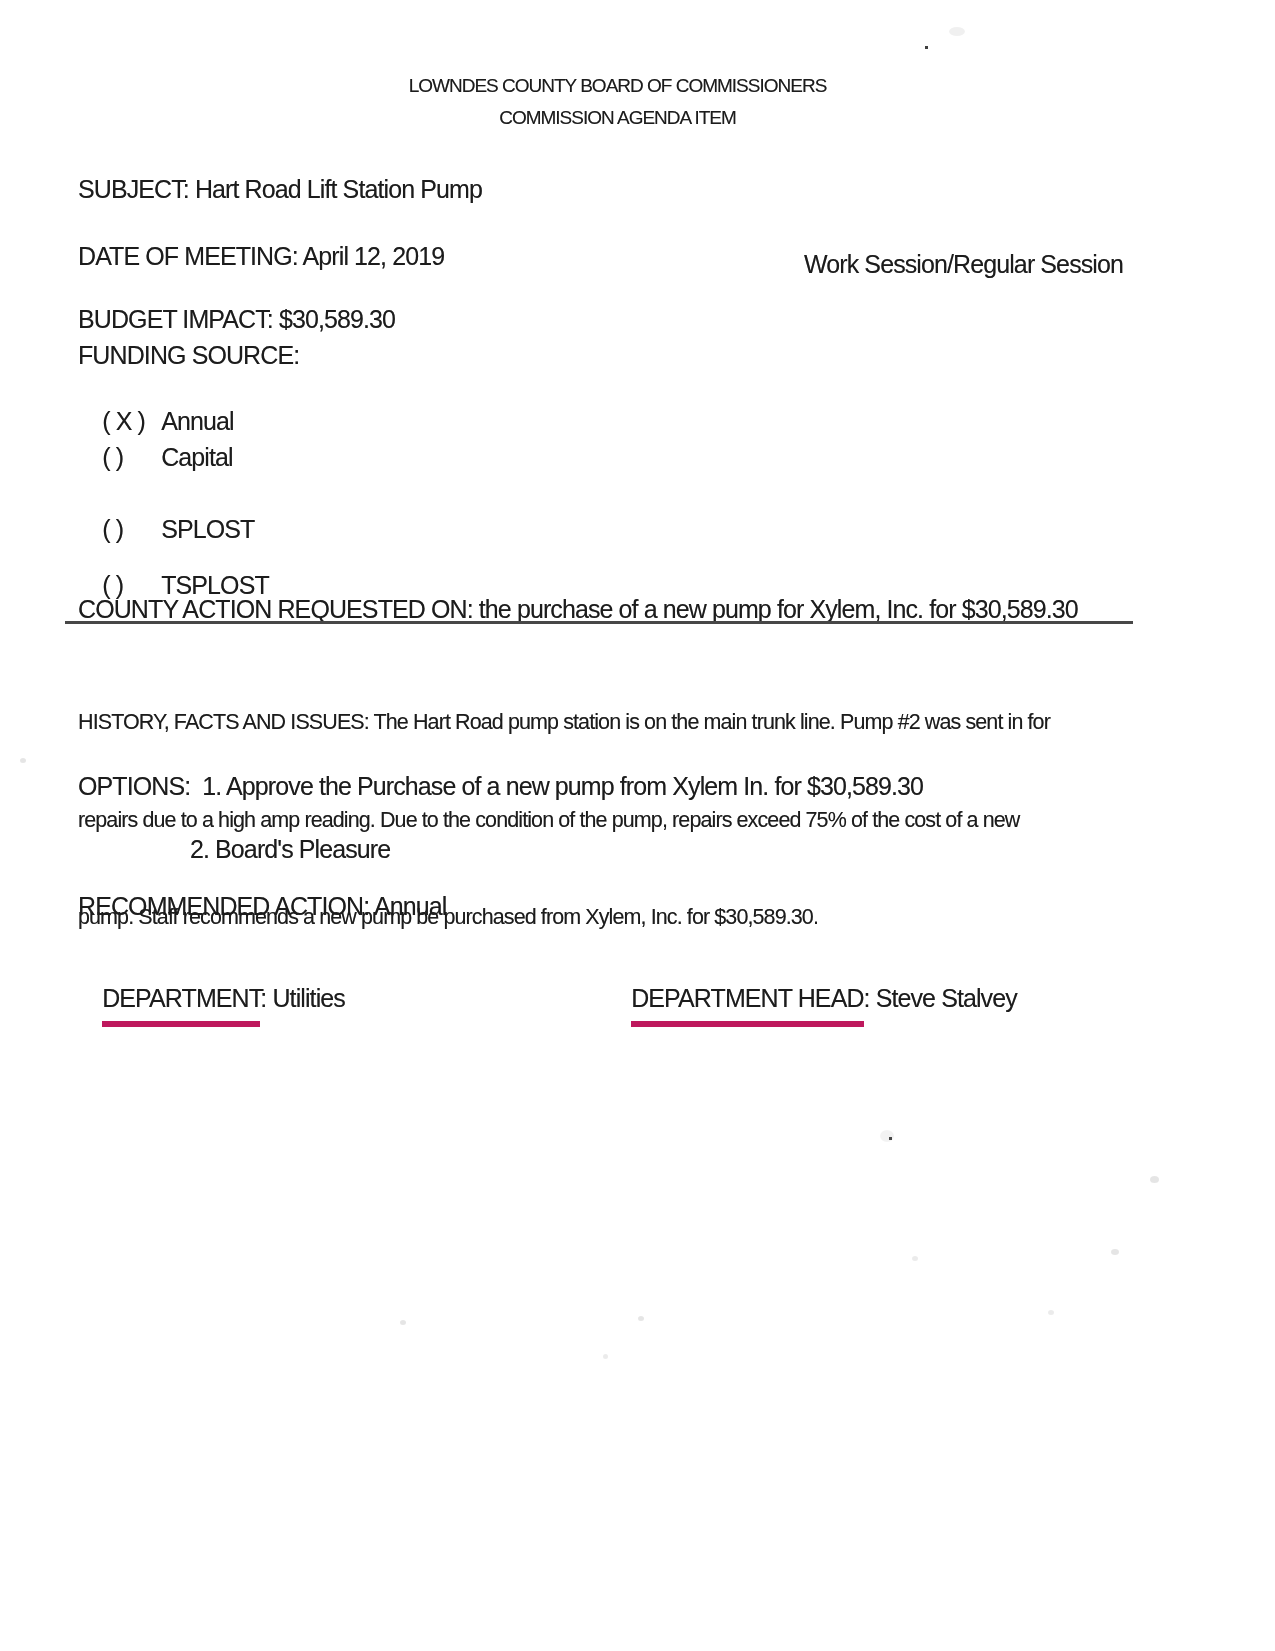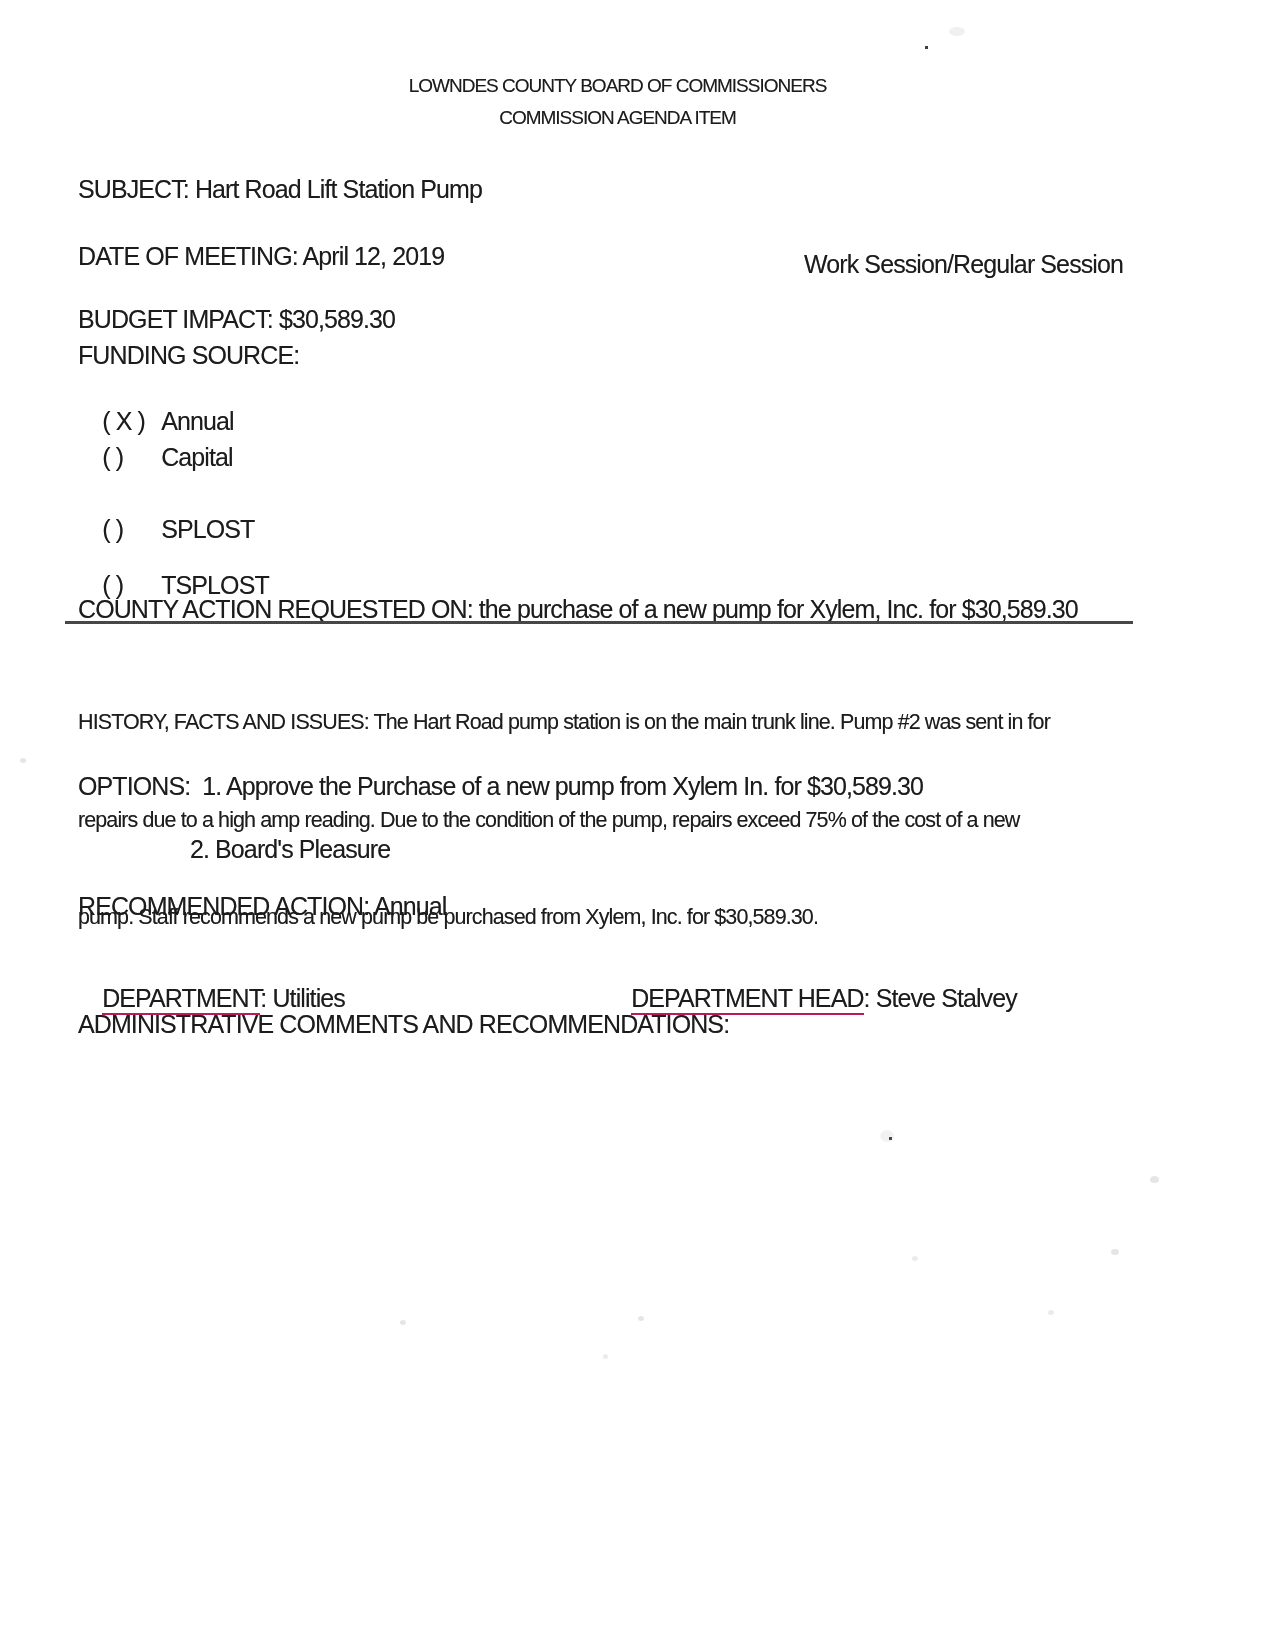--- a/index.html
+++ b/index.html
@@ -33,21 +33,21 @@
     position:absolute;left:65px;top:621px;
     width:1068px;height:3px;
     background:#474747;
   }
   .history{
     position:absolute;left:78px;top:641px;width:1100px;
     font-size:21.5px;letter-spacing:-0.9px;
     line-height:32.5px;white-space:pre;
     text-shadow:0 0 0.5px rgba(30,30,30,0.45);
   }
-  .ul-label{border-bottom:2px solid #be185d;padding-bottom:1px;}
+  .ul-label{border-bottom:6px solid #be185d;padding-bottom:9px;}
   .speck{position:absolute;border-radius:50%;}
 </style>
 </head>
 <body>
 
 <div class="page">
 
   <div class="title-wrap">
     <div class="title-line" style="top:75px;">LOWNDES COUNTY BOARD OF COMMISSIONERS</div>
     <div class="title-line" style="top:107px;">COMMISSION AGENDA ITEM</div>
@@ -93,21 +93,20 @@
   <div class="line" style="left:78px;top:891px;">RECOMMENDED ACTION: Annual</div>
 
   <div class="line" style="left:78px;top:953px;">
     <span class="ul-label">DEPARTMENT</span><span>: Utilities</span>
   </div>
 
   <div class="line" style="left:607px;top:953px;">
     <span class="ul-label">DEPARTMENT HEAD</span><span>: Steve Stalvey</span>
   </div>
 
-  <div class="line" style="left:78px;top:1009px;">ADMINISTRATIVE COMMENTS AND RECOMMENDATIONS:</div>
 
   <div class="speck" style="left:949px;top:27px;width:16px;height:9px;background:rgba(0,0,0,0.06);"></div>
   <div class="speck" style="left:925px;top:46px;width:3px;height:3px;background:rgba(0,0,0,0.75);border-radius:0;"></div>
   <div class="speck" style="left:20px;top:758px;width:6px;height:5px;background:rgba(0,0,0,0.10);"></div>
   <div class="speck" style="left:889px;top:1137px;width:3px;height:3px;background:rgba(0,0,0,0.7);border-radius:0;"></div>
   <div class="speck" style="left:880px;top:1130px;width:14px;height:12px;background:rgba(0,0,0,0.05);"></div>
   <div class="speck" style="left:1150px;top:1176px;width:9px;height:7px;background:rgba(0,0,0,0.10);"></div>
   <div class="speck" style="left:1111px;top:1249px;width:8px;height:6px;background:rgba(0,0,0,0.10);"></div>
   <div class="speck" style="left:912px;top:1256px;width:6px;height:5px;background:rgba(0,0,0,0.08);"></div>
   <div class="speck" style="left:400px;top:1320px;width:6px;height:5px;background:rgba(0,0,0,0.10);"></div>

